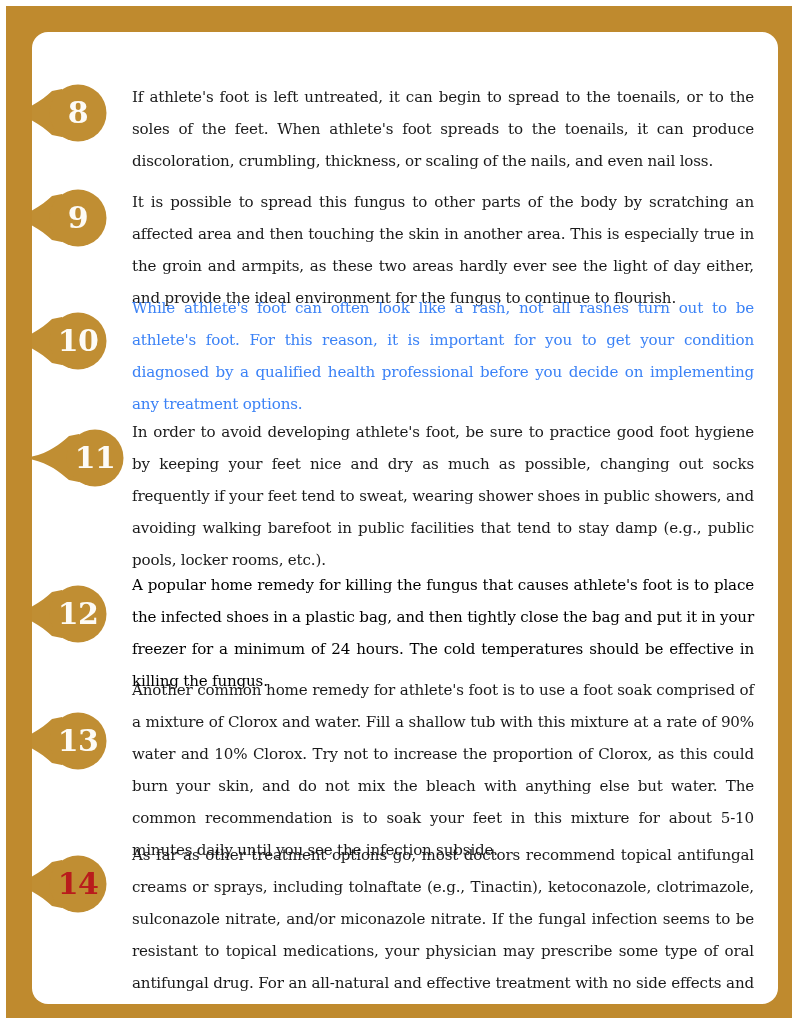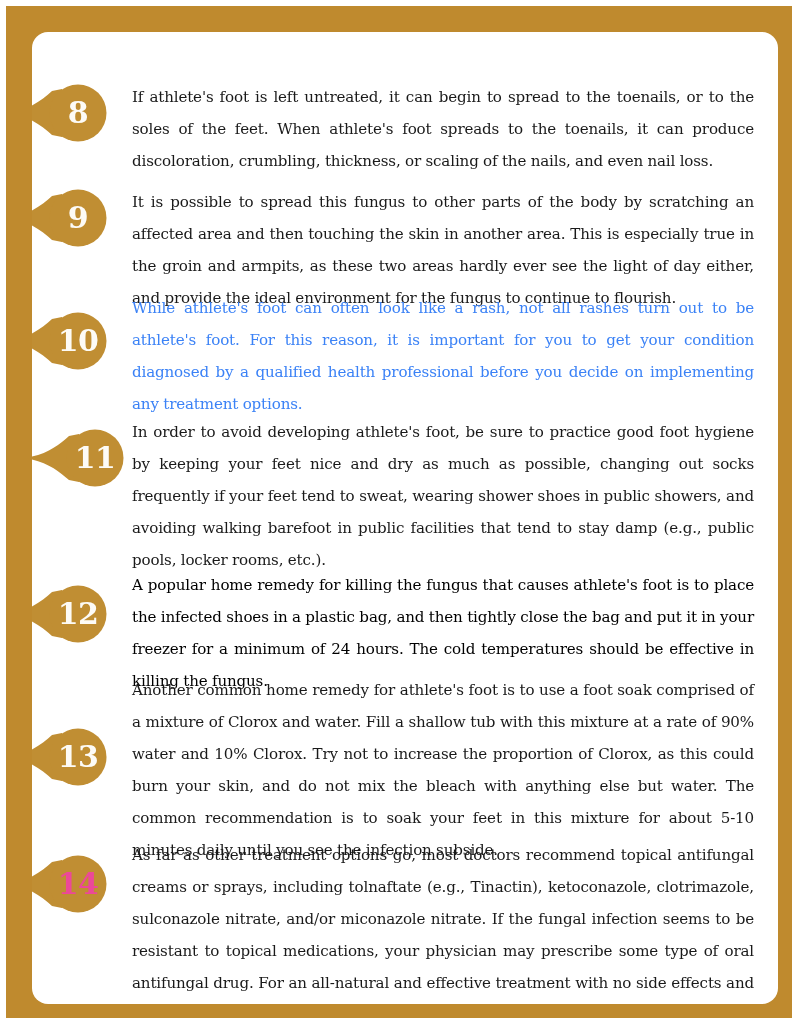--- a/index.html
+++ b/index.html
@@ -144,35 +144,35 @@
             <div class="marker" style="top: 553px;">
               <svg viewBox="0 0 104 58" xmlns="http://www.w3.org/2000/svg" aria-hidden="true">
                 <path d="M0 29 C 22 27, 36 16, 46 7 L 56 5 L 56 53 L 46 51 C 36 42, 22 31, 0 29 Z" fill="#c08e33"></path>
                 <circle cx="72" cy="29" r="28.5" fill="#c08e33"></circle>
               </svg>
               <div class="num" style="color: rgb(253, 251, 246);">12</div>
             </div>
             <div class="para last-left" style="top: 537px; color: #000000;">A popular home remedy for killing the fungus that causes athlete's foot is to place the infected shoes in a plastic bag, and then tightly close the bag and put it in your freezer for a minimum of 24 hours. The cold temperatures should be effective in killing the fungus.</div>
           </div>
           <div class="item" style="top: 0px;">
-            <div class="marker" style="top: 696px;">
+            <div class="marker" style="top: 680px;">
               <svg viewBox="0 0 104 58" xmlns="http://www.w3.org/2000/svg" aria-hidden="true">
                 <path d="M0 29 C 22 27, 36 16, 46 7 L 56 5 L 56 53 L 46 51 C 36 42, 22 31, 0 29 Z" fill="#c08e33"></path>
                 <circle cx="72" cy="29" r="28.5" fill="#c08e33"></circle>
               </svg>
               <div class="num" style="color: rgb(253, 251, 246);">13</div>
             </div>
             <div class="para last-left" style="top: 642px; color: rgb(26, 26, 26);">Another common home remedy for athlete's foot is to use a foot soak comprised of a mixture of Clorox and water. Fill a shallow tub with this mixture at a rate of 90% water and 10% Clorox. Try not to increase the proportion of Clorox, as this could burn your skin, and do not mix the bleach with anything else but water. The common recommendation is to soak your feet in this mixture for about 5-10 minutes daily until you see the infection subside.</div>
           </div>
           <div class="item" style="top: 0px;">
             <div class="marker" style="top: 823px;">
               <svg viewBox="0 0 104 58" xmlns="http://www.w3.org/2000/svg" aria-hidden="true">
                 <path d="M0 29 C 22 27, 36 16, 46 7 L 56 5 L 56 53 L 46 51 C 36 42, 22 31, 0 29 Z" fill="#c08e33"></path>
                 <circle cx="72" cy="29" r="28.5" fill="#c08e33"></circle>
               </svg>
-              <div class="num" style="color: #ec4899;">14</div>
+              <div class="num" style="color: #b91c1c;">14</div>
             </div>
             <div class="para last-left" style="top: 807px; color: rgb(26, 26, 26);">As far as other treatment options go, most doctors recommend topical antifungal creams or sprays, including tolnaftate (e.g., Tinactin), ketoconazole, clotrimazole, sulconazole nitrate, and/or miconazole nitrate. If the fungal infection seems to be resistant to topical medications, your physician may prescribe some type of oral antifungal drug. For an all-natural and effective treatment with no side effects and guaranteed restuls, why not turn to essential oils.</div>
           </div>
         </div>
     </div>
   </div>
 </div>
 
 </body></html>

